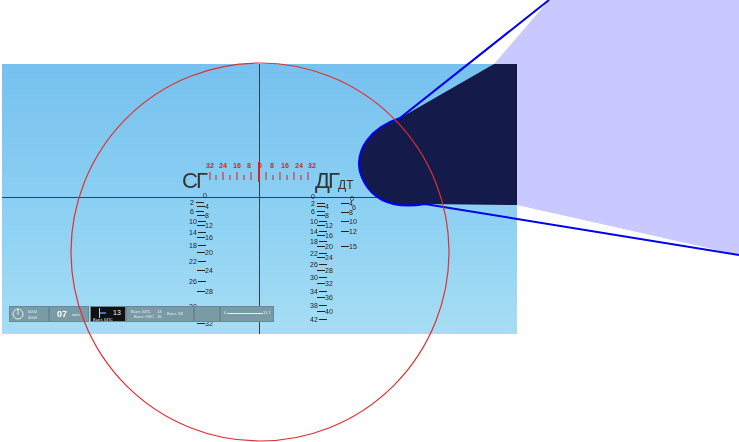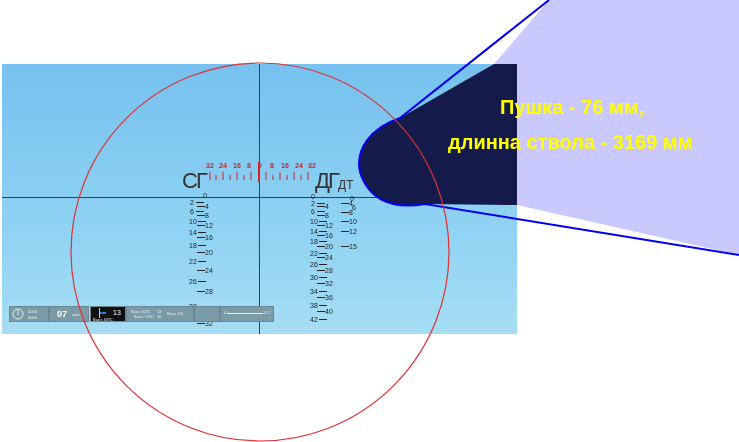--- a/index.html
+++ b/index.html
@@ -188,15 +188,13 @@
     </div>
   </div>
 
   <svg width="739" height="442" style="position:absolute;left:0;top:0;">
     <polygon points="549,0 739,0 739,255 517,205 517,64 494,64" fill="#c9c9ff"></polygon>
     <path d="M517,64 L494,64 L400,118 C370,128 355,150 360,172 C368,198 390,210 425,204 L517,205 Z" fill="#141a4a"></path>
     <path d="M549,0 L400,118 C370,128 355,150 360,172 C368,198 390,210 425,204 L739,255" fill="none" stroke="#0000ee" stroke-width="2"></path>
     <circle cx="260" cy="252" r="189" fill="none" stroke="#e03030" stroke-width="1.2"></circle>
   </svg>
 
-  <div class="label-text" style="left:500px;top:96px;">Пушка - 76 мм,</div>
-  <div class="label-text" style="left:448px;top:131px;">длинна ствола - 3169 мм</div>
 </div>
 
 </body></html>

